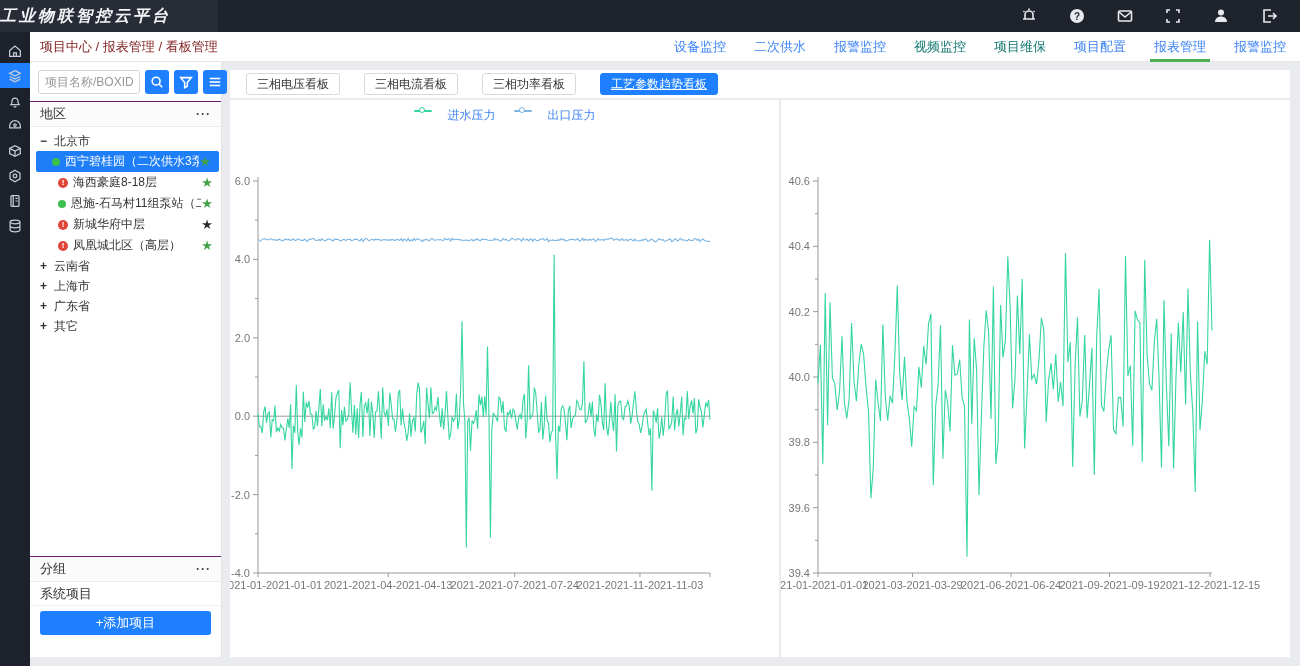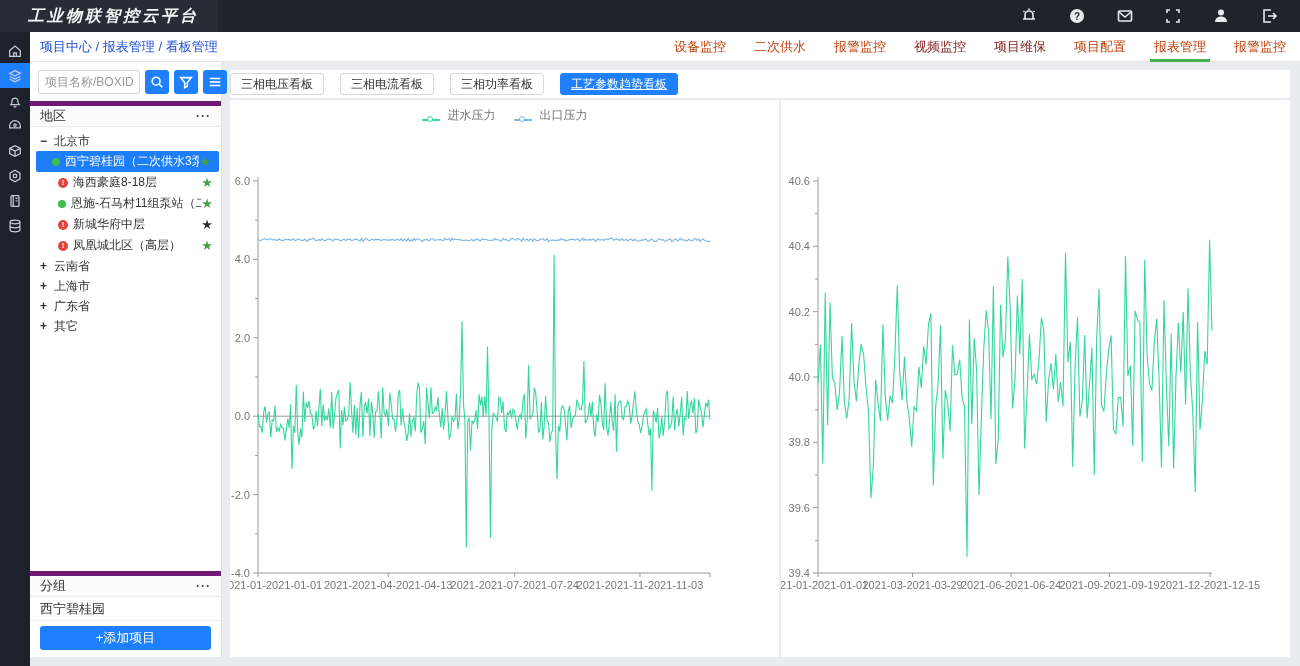--- a/index.html
+++ b/index.html
@@ -1,77 +1,77 @@
 <!DOCTYPE html>
 <html><head>
 <meta charset="utf-8">
 <style>
   * { margin:0; padding:0; box-sizing:border-box; }
   html,body { width:1300px; height:666px; overflow:hidden; }
   body { font-family:"Liberation Sans","DejaVu Sans",sans-serif; background:#e9ebee; position:relative; font-size:13px; color:#333; }
 
   
   .app-header { position:absolute; left:0; top:0; width:1300px; height:32px; background:#1f232c; display:flex; align-items:center; z-index:5; }
-  .brand { width:218px; height:32px; background:#272c36; display:flex; align-items:center; padding-left:28px; }
+  .brand { width:218px; height:32px; background:#272c36; display:flex; align-items:center; }
   .brand span { color:#f5f6f8; font-family:"Liberation Serif","DejaVu Serif",serif; font-weight:bold; font-style:italic; font-size:16px; letter-spacing:3px; white-space:nowrap; }
   .header-icons { margin-left:auto; display:flex; align-items:center; gap:30px; padding-right:22px; }
   .header-icons .hicon { width:18px; height:18px; display:flex; align-items:center; justify-content:center; cursor:pointer; }
   .header-icons svg { stroke:#e8eaee; fill:none; stroke-width:1.6; }
   .header-icons svg .fill { fill:#e8eaee; stroke:none; }
 
   
   .rail { position:absolute; left:0; top:32px; width:30px; height:634px; background:#1d212b; z-index:4; display:flex; flex-direction:column; align-items:center; padding-top:6px; }
   .rail .ricon { width:30px; height:25px; display:flex; align-items:center; justify-content:center; cursor:pointer; }
   .rail .ricon svg { stroke:#c7ccd6; fill:none; stroke-width:1.4; }
   .rail .ricon.active { background:#1e80ff; }
 
   
   .crumb-bar { position:absolute; left:30px; top:32px; width:1270px; height:30px; background:#ffffff; border-bottom:1px solid #e7e7e7; display:flex; align-items:center; padding:0 14px 0 10px; z-index:3; }
-  .crumb { color:#1d4ed8; font-size:13px; }
+  .crumb { color:#7f1d1d; font-size:13px; }
   .top-nav { margin-left:auto; display:flex; align-items:stretch; height:30px; gap:28px; }
-  .top-nav .nav-item { display:flex; align-items:center; font-size:13px; color:#c2410c; cursor:pointer; position:relative; }
-  .top-nav .nav-item.dim { color:#7f1d1d; }
+  .top-nav .nav-item { display:flex; align-items:center; font-size:13px; color:#3b82f6; cursor:pointer; position:relative; }
+  .top-nav .nav-item.dim { color:#0f766e; }
   .top-nav .nav-item.active::after { content:""; position:absolute; left:-4px; right:-4px; bottom:0; height:3px; background:#4caf50; }
 
   
   .sidebar { position:absolute; left:30px; top:62px; width:192px; height:595px; background:#fff; display:flex; flex-direction:column; border-right:1px solid #e2e2e2; }
   .search-row { display:flex; align-items:center; gap:5px; padding:8px 8px 7px 8px; }
   .search-row input { width:102px; height:24px; border:1px solid #d4d4d4; border-radius:3px; padding:0 6px; font-size:12px; color:#a16207; outline:none; }
   .search-row input::placeholder { color:#999; }
   .sq-btn { width:24px; height:24px; background:#1e80ff; border:none; border-radius:3px; display:flex; align-items:center; justify-content:center; cursor:pointer; flex:0 0 auto; }
   .sq-btn svg { stroke:#fff; fill:none; stroke-width:1.8; }
-  .section-header { height:26px; background:#fbfbfb; border-top:5px solid #701a75; border-bottom:1px solid #ebebeb; display:flex; align-items:center; padding:0 10px; font-size:13px; color:#333; }
+  .section-header { height:26px; background:#fbfbfb; border-top:1px solid #701a75; border-bottom:1px solid #ebebeb; display:flex; align-items:center; padding:0 10px; font-size:13px; color:#333; }
   .section-header .more { margin-left:auto; letter-spacing:1px; color:#444; font-weight:bold; cursor:pointer; font-size:12px; }
   .tree { flex:1 1 auto; overflow:hidden; padding-top:4px; }
   .tree-row { display:flex; align-items:center; height:21px; font-size:12px; color:#333; cursor:pointer; white-space:nowrap; }
   .tree-row.province { padding-left:10px; height:20px; }
   .tree-row.province .toggle { width:14px; font-weight:bold; color:#333; font-size:12px; }
   .tree-row.site { padding-left:22px; margin:0 0 0 6px; border-radius:2px; }
   .tree-row.site.selected { background:#1e7ef7; color:#fff; margin-left:6px; margin-right:2px; padding-left:16px; }
   .dot { width:8px; height:8px; border-radius:50%; background:#3cbf4c; margin-right:5px; flex:0 0 auto; }
   .alarm-badge { width:10px; height:10px; border-radius:50%; background:#e0453a; color:#fff; font-size:8px; font-weight:bold; display:flex; align-items:center; justify-content:center; margin-right:5px; flex:0 0 auto; line-height:10px; }
   .site-label { overflow:hidden; flex:1 1 auto; }
   .star { margin-left:auto; padding-right:8px; font-size:13px; flex:0 0 auto; }
   .star.green { color:#43a047; }
   .star.dark { color:#2f2f2f; }
   .system-row { height:24px; display:flex; align-items:center; padding:0 10px; font-size:13px; color:#333; border-bottom:1px solid #f0f0f0; cursor:pointer; }
-  .add-row { padding:5px 10px 7px 10px; }
+  .add-row { padding:5px 10px 22px 10px; }
   .add-row button { width:100%; height:24px; background:#1e80ff; color:#fff; border:none; border-radius:3px; font-size:13px; cursor:pointer; }
 
   
   .main { position:absolute; left:230px; top:70px; width:1060px; height:587px; }
-  .tabs { height:29px; background:#fff; display:flex; align-items:center; gap:16px; padding-left:0; border-bottom:1px solid #ececec; }
+  .tabs { height:29px; background:#fff; display:flex; align-items:center; gap:24px; padding-left:16px; border-bottom:1px solid #ececec; }
   .tab { height:22px; padding:0 10px; font-size:12px; color:#333; background:#fff; border:1px solid #d9d9d9; border-radius:3px; display:flex; align-items:center; cursor:pointer; }
   .tab.active { background:#1e80ff; border-color:#1e80ff; color:#fff;text-decoration:underline; }
   .charts { display:flex; height:557px; margin-top:1px; gap:2px; }
   .card { background:#fff; position:relative; overflow:hidden; }
   .card.left { width:549px; }
   .card.right { width:509px; }
   .legend { position:absolute; top:7px; left:0; right:0; display:flex; justify-content:center; gap:18px; z-index:2; }
-  .legend-item { display:flex; align-items:flex-end; gap:8px; font-size:12px; color:#737373; cursor:pointer; }
+  .legend-item { display:flex; align-items:flex-start; gap:16px; font-size:12px; color:#3b82f6; cursor:pointer; }
   .legend-marker { position:relative; width:18px; height:8px; }
   .legend-marker .lline { position:absolute; left:0; right:0; top:3px; height:2px; border-radius:1px; }
   .legend-marker .lcirc { position:absolute; left:5px; top:0; width:6px; height:6px; border-radius:50%; background:#fff; border:1.5px solid; }
   .chart-svg { position:absolute; left:0; top:0; }
   .chart-svg text { font-family:"Liberation Sans","DejaVu Sans",sans-serif; font-size:11px; fill:#777; }
 </style>
 </head>
 <body>
 
 <header class="app-header">
@@ -251,21 +251,21 @@
       </div>
       <div class="tree-row province">
         <span class="toggle">+</span>
         <span>其它</span>
       </div>
     </div>
   <div class="section-header">
     <span>分组</span>
     <span class="more">···</span>
   </div>
-  <div class="system-row">西宁碧桂园</div>
+  <div class="system-row">系统项目</div>
   <div class="add-row">
     <button>+添加项目</button>
   </div>
 </div>
 
 <main class="main">
   <div class="tabs" id="tabs">
       <button class="tab">三相电压看板</button>
       <button class="tab">三相电流看板</button>
       <button class="tab">三相功率看板</button>

